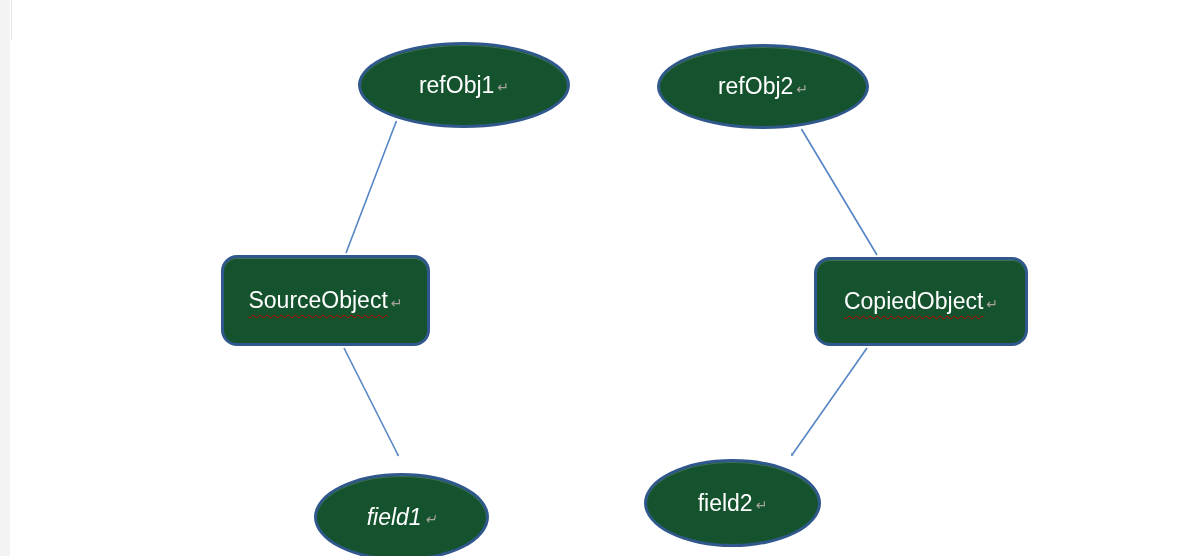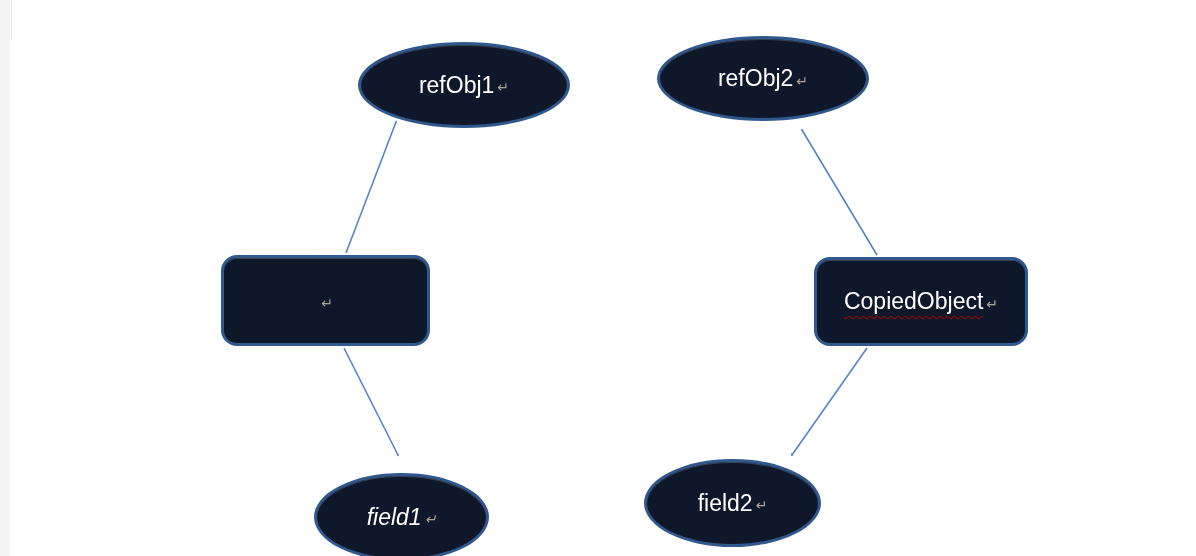--- a/index.html
+++ b/index.html
@@ -39,21 +39,21 @@
     stroke: #5585c5;
     stroke-width: 1.6;
     fill: none;
   }
   
   .node {
     position: absolute;
     display: flex;
     align-items: center;
     justify-content: center;
-    background: #0f172a;
+    background: #14532d;
     border: 3px solid #30588c;
     color: #ffffff;
     font-size: 23px;
     box-sizing: border-box;
     box-shadow: inset 0 1px 0 rgba(255,255,255,0.18);
   }
   .ellipse { border-radius: 50%; }
   .roundrect { border-radius: 16px; }
 
   .node .label { white-space: nowrap; }
@@ -67,21 +67,21 @@
   .pmark {
     color: #a8a49e;
     font-size: 14px;
     margin-left: 3px;
     align-self: center;
     transform: translateY(2px);
   }
 
   
   #node-refobj1      { left: 358px; top: 42px;  width: 212px; height: 86px; }
-  #node-refobj2      { left: 657px; top: 36px;  width: 212px; height: 85px; }
+  #node-refobj2      { left: 657px; top: 44px;  width: 212px; height: 85px; }
   #node-sourceobject { left: 221px; top: 255px; width: 209px; height: 91px; }
   #node-copiedobject { left: 786px; top: 257px; width: 214px; height: 89px; margin-left: 28px; }
   #node-field1       { left: 314px; top: 473px; width: 175px; height: 88px; font-style: italic; }
   #node-field2       { left: 644px; top: 459px; width: 177px; height: 88px; }
 </style>
 </head>
 <body>
 
 <div id="canvas">
 
@@ -104,20 +104,21 @@
     <span class="label">refObj1</span>
     <span class="pmark">↵</span>
   </div>
 
   <div id="node-refobj2" class="node ellipse">
     <span class="label">refObj2</span>
     <span class="pmark">↵</span>
   </div>
 
   <div id="node-sourceobject" class="node roundrect">
+    <span class="label misspelled">SourceObject</span>
     <span class="pmark">↵</span>
   </div>
 
   <div id="node-copiedobject" class="node roundrect">
     <span class="label misspelled">CopiedObject</span>
     <span class="pmark">↵</span>
   </div>
 
   <div id="node-field1" class="node ellipse">
     <span class="label">field1</span>

